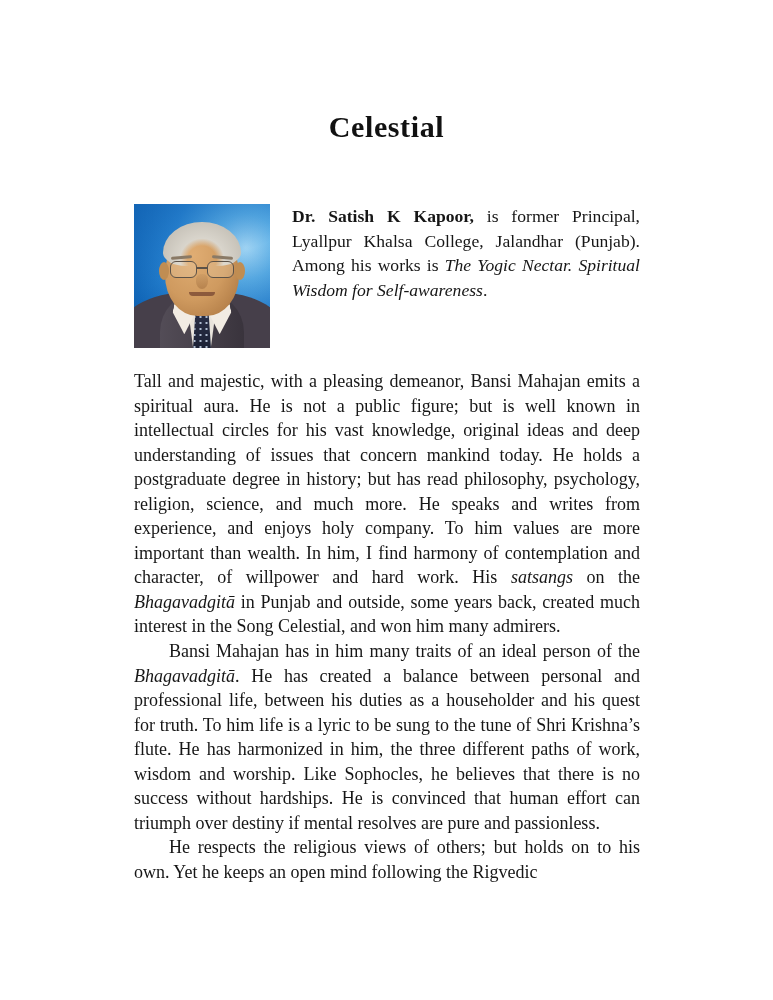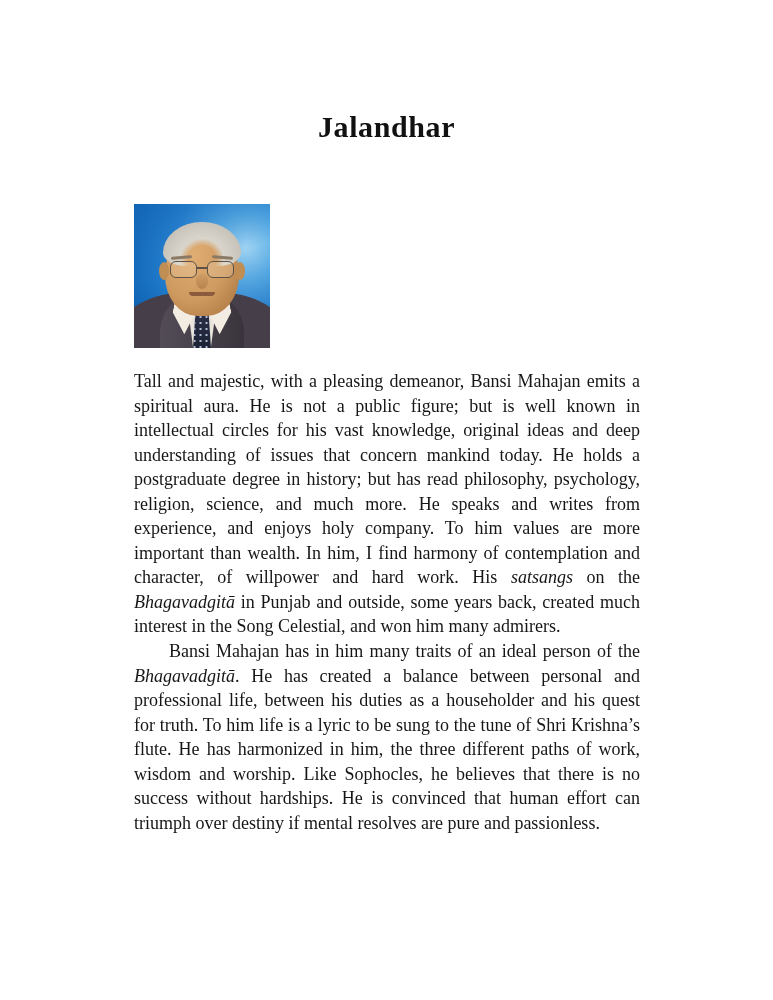--- a/index.html
+++ b/index.html
@@ -281,21 +281,21 @@
   
   .body-copy p.last {
     text-align: justify;
   }
 </style>
 </head>
 <body>
 
 <div class="page">
 
-  <div class="page-title">Jalandhar</div>
+  <div class="page-title">Celestial</div>
 
   <div class="bio-block">
 
     <div class="author-photo">
       <div class="photo-bg"></div>
       <div class="photo-bg-2"></div>
       <div class="photo-suit"></div>
       <div class="photo-suit-shade"></div>
       <div class="photo-neck"></div>
       <div class="photo-shirt"></div>
@@ -311,21 +311,25 @@
       <div class="brow-r"></div>
       <div class="photo-glasses">
         <div class="lens l"></div>
         <div class="bridge"></div>
         <div class="lens r"></div>
       </div>
       <div class="photo-nose"></div>
       <div class="photo-mouth"></div>
     </div>
 
+    <div class="bio-text">
+      <b>Dr. Satish K Kapoor,</b><span> is former Principal, Lyallpur Khalsa College, Jalandhar (Punjab). Among his works is </span><i>The Yogic Nectar.</i><i> Spiritual Wisdom for Self-awareness</i><span>.</span>
+    </div>
 
   </div>
 
   <div class="body-copy">
       <p><span>Tall and majestic, with a pleasing demeanor, Bansi Mahajan emits a spiritual aura. He is not a public figure; but is well known in intellectual circles for his vast knowledge, original ideas and deep understanding of issues that concern mankind today. He holds a postgraduate degree in history; but has read philosophy, psychology, religion, science, and much more. He speaks and writes from experience, and enjoys holy company. To him values are more important than wealth. In him, I find harmony of contemplation and character, of willpower and hard work. His </span><i>satsangs</i><span> on the </span><i>Bhagavadgitā</i><span> in Punjab and outside, some years back, created much interest in the Song Celestial, and won him many admirers.</span></p>
       <p class="indent"><span>Bansi Mahajan has in him many traits of an ideal person of the </span><i>Bhagavadgitā</i><span>. He has created a balance between personal and professional life, between his duties as a householder and his quest for truth. To him life is a lyric to be sung to the tune of Shri Krishna’s flute. He has harmonized in him, the three different paths of work, wisdom and worship. Like Sophocles, he believes that there is no success without hardships. He is convinced that human effort can triumph over destiny if mental resolves are pure and passionless.</span></p>
+      <p class="indent last"><span>He respects the religious views of others; but holds on to his own. Yet he keeps an open mind following the Rigvedic</span></p>
     </div>
 
 </div>
 
 </body></html>

